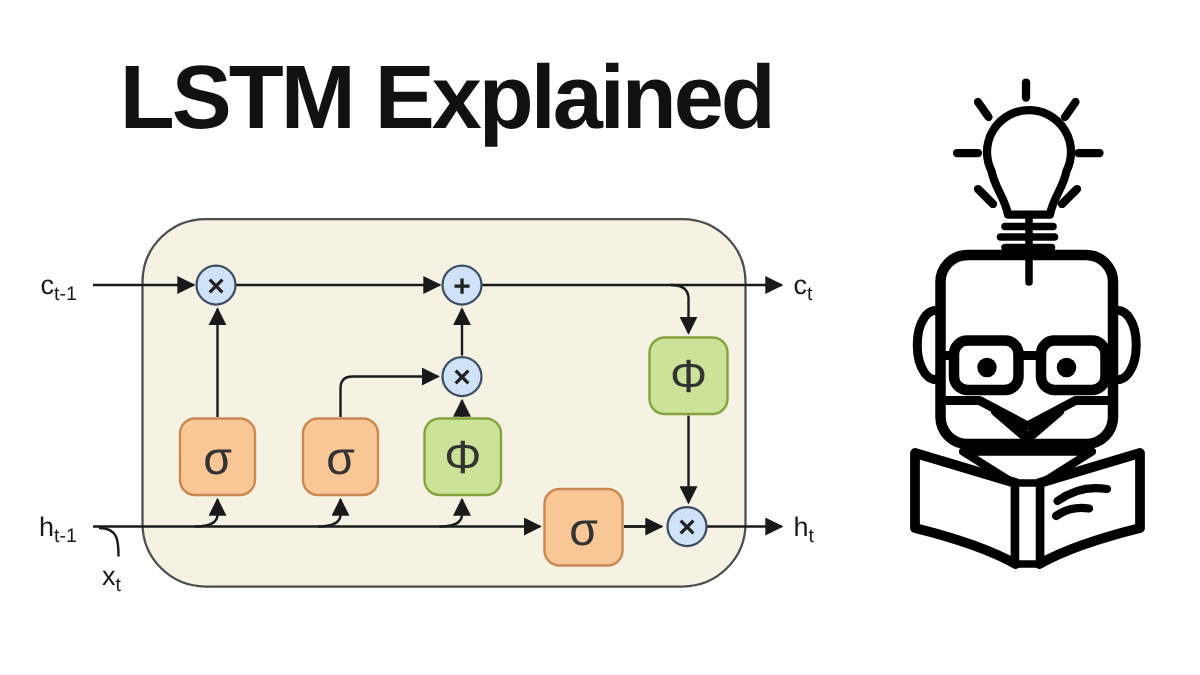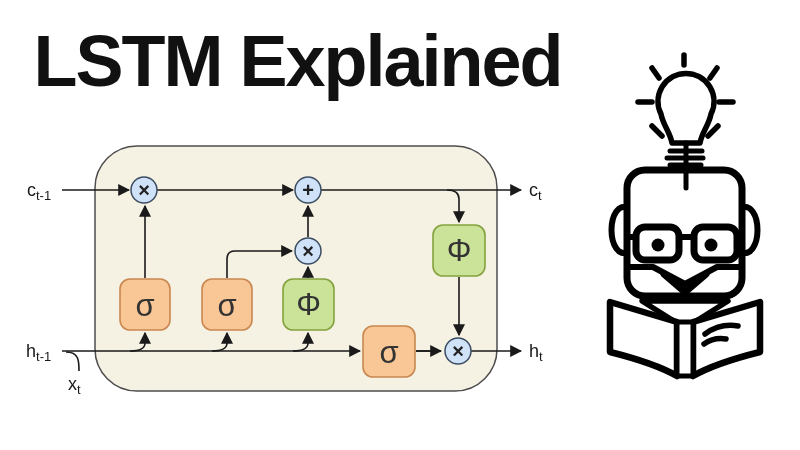--- a/index.html
+++ b/index.html
@@ -1,22 +1,22 @@
 <!DOCTYPE html>
 <html><head>
 <meta charset="utf-8">
 <style>
   html,body{margin:0;padding:0;background:#ffffff;}
   .stage{
     position:relative;width:800px;height:450px;overflow:hidden;background:#ffffff;
     font-family:"Liberation Sans", sans-serif;
   }
   .title{
-    position:absolute;left:0;top:20px;width:595px;margin:0;
-    text-align:center;font-size:72px;font-weight:900;letter-spacing:-2px;
+    position:absolute;left:0;top:30px;width:595px;margin:0;
+    text-align:center;font-size:60px;font-weight:900;letter-spacing:-2px;
     color:#111;font-family:"Liberation Sans", sans-serif;
   }
   svg text{font-family:"Liberation Sans", sans-serif;}
   .edge-label{font-size:18px;fill:#1a1a1a;}
   .edge-label .sub{font-size:13px;}
   .gate-symbol{font-size:31px;fill:#333;text-anchor:middle;}
   .op-symbol{font-size:20px;fill:#222;text-anchor:middle;font-weight:bold;}
   .wire{fill:none;stroke:#1a1a1a;stroke-width:1.6;}
   .gate-rect{stroke-width:1.6;}
   .op-circle{stroke-width:1.5;}

